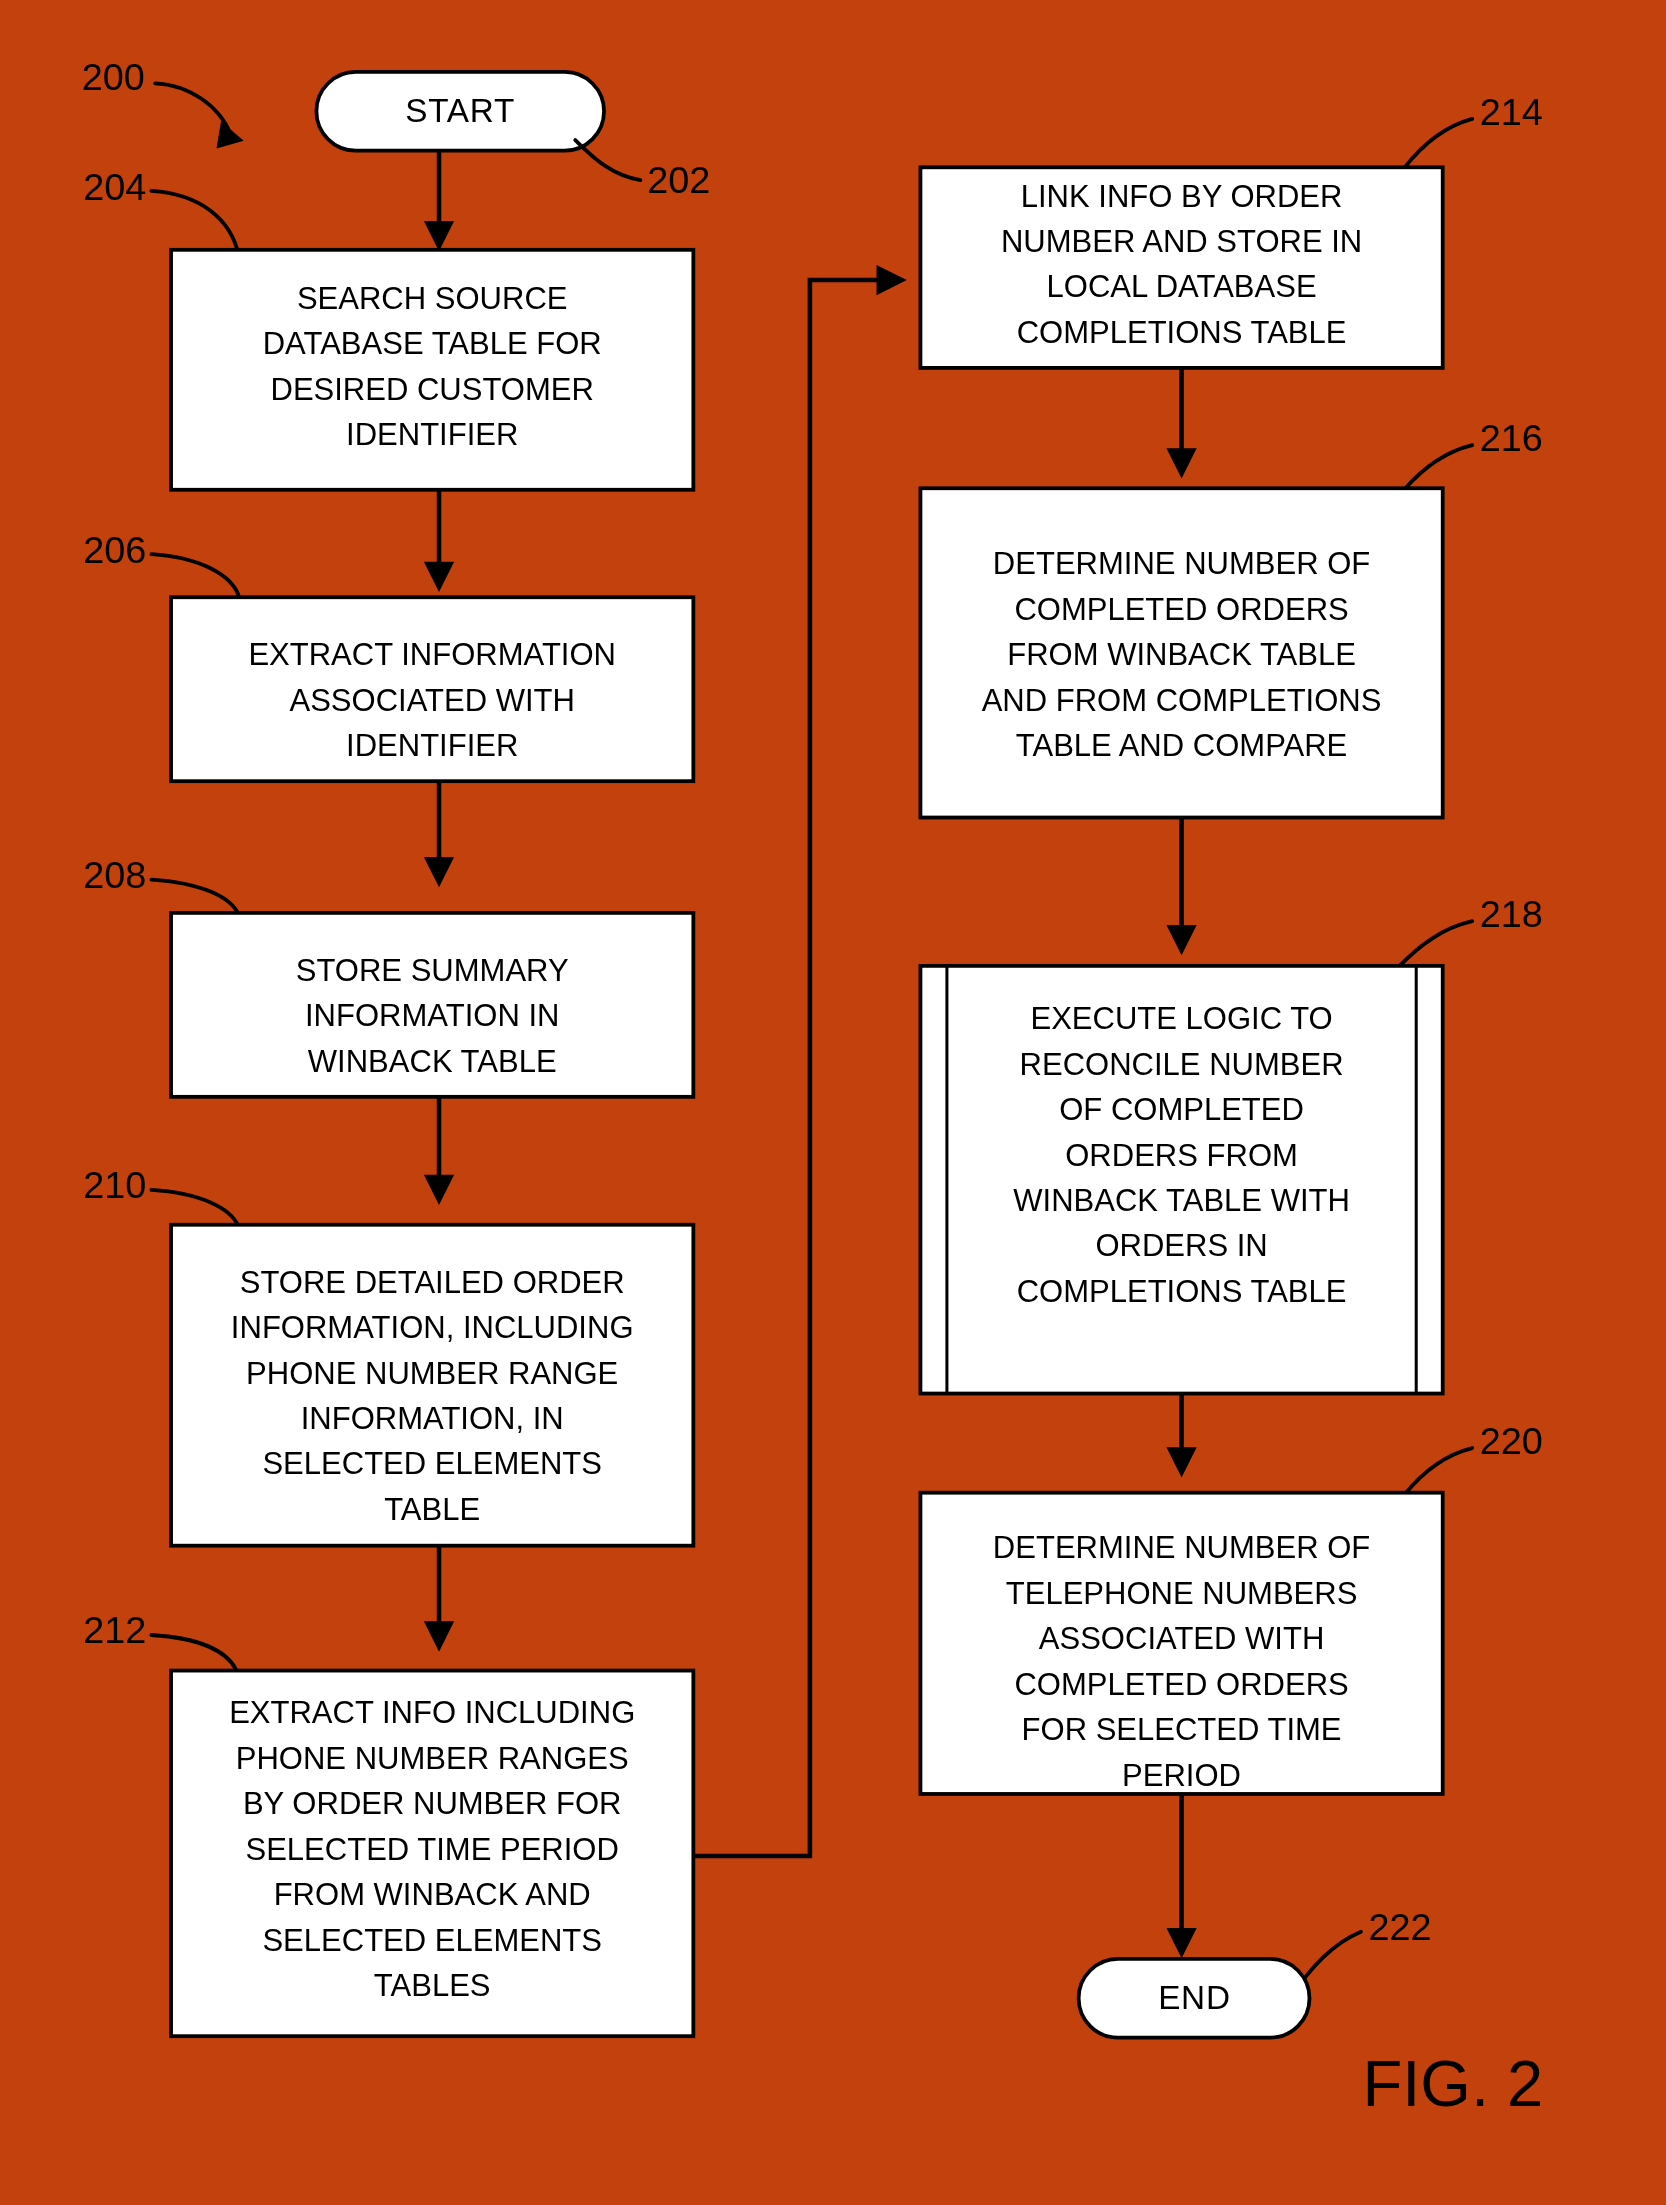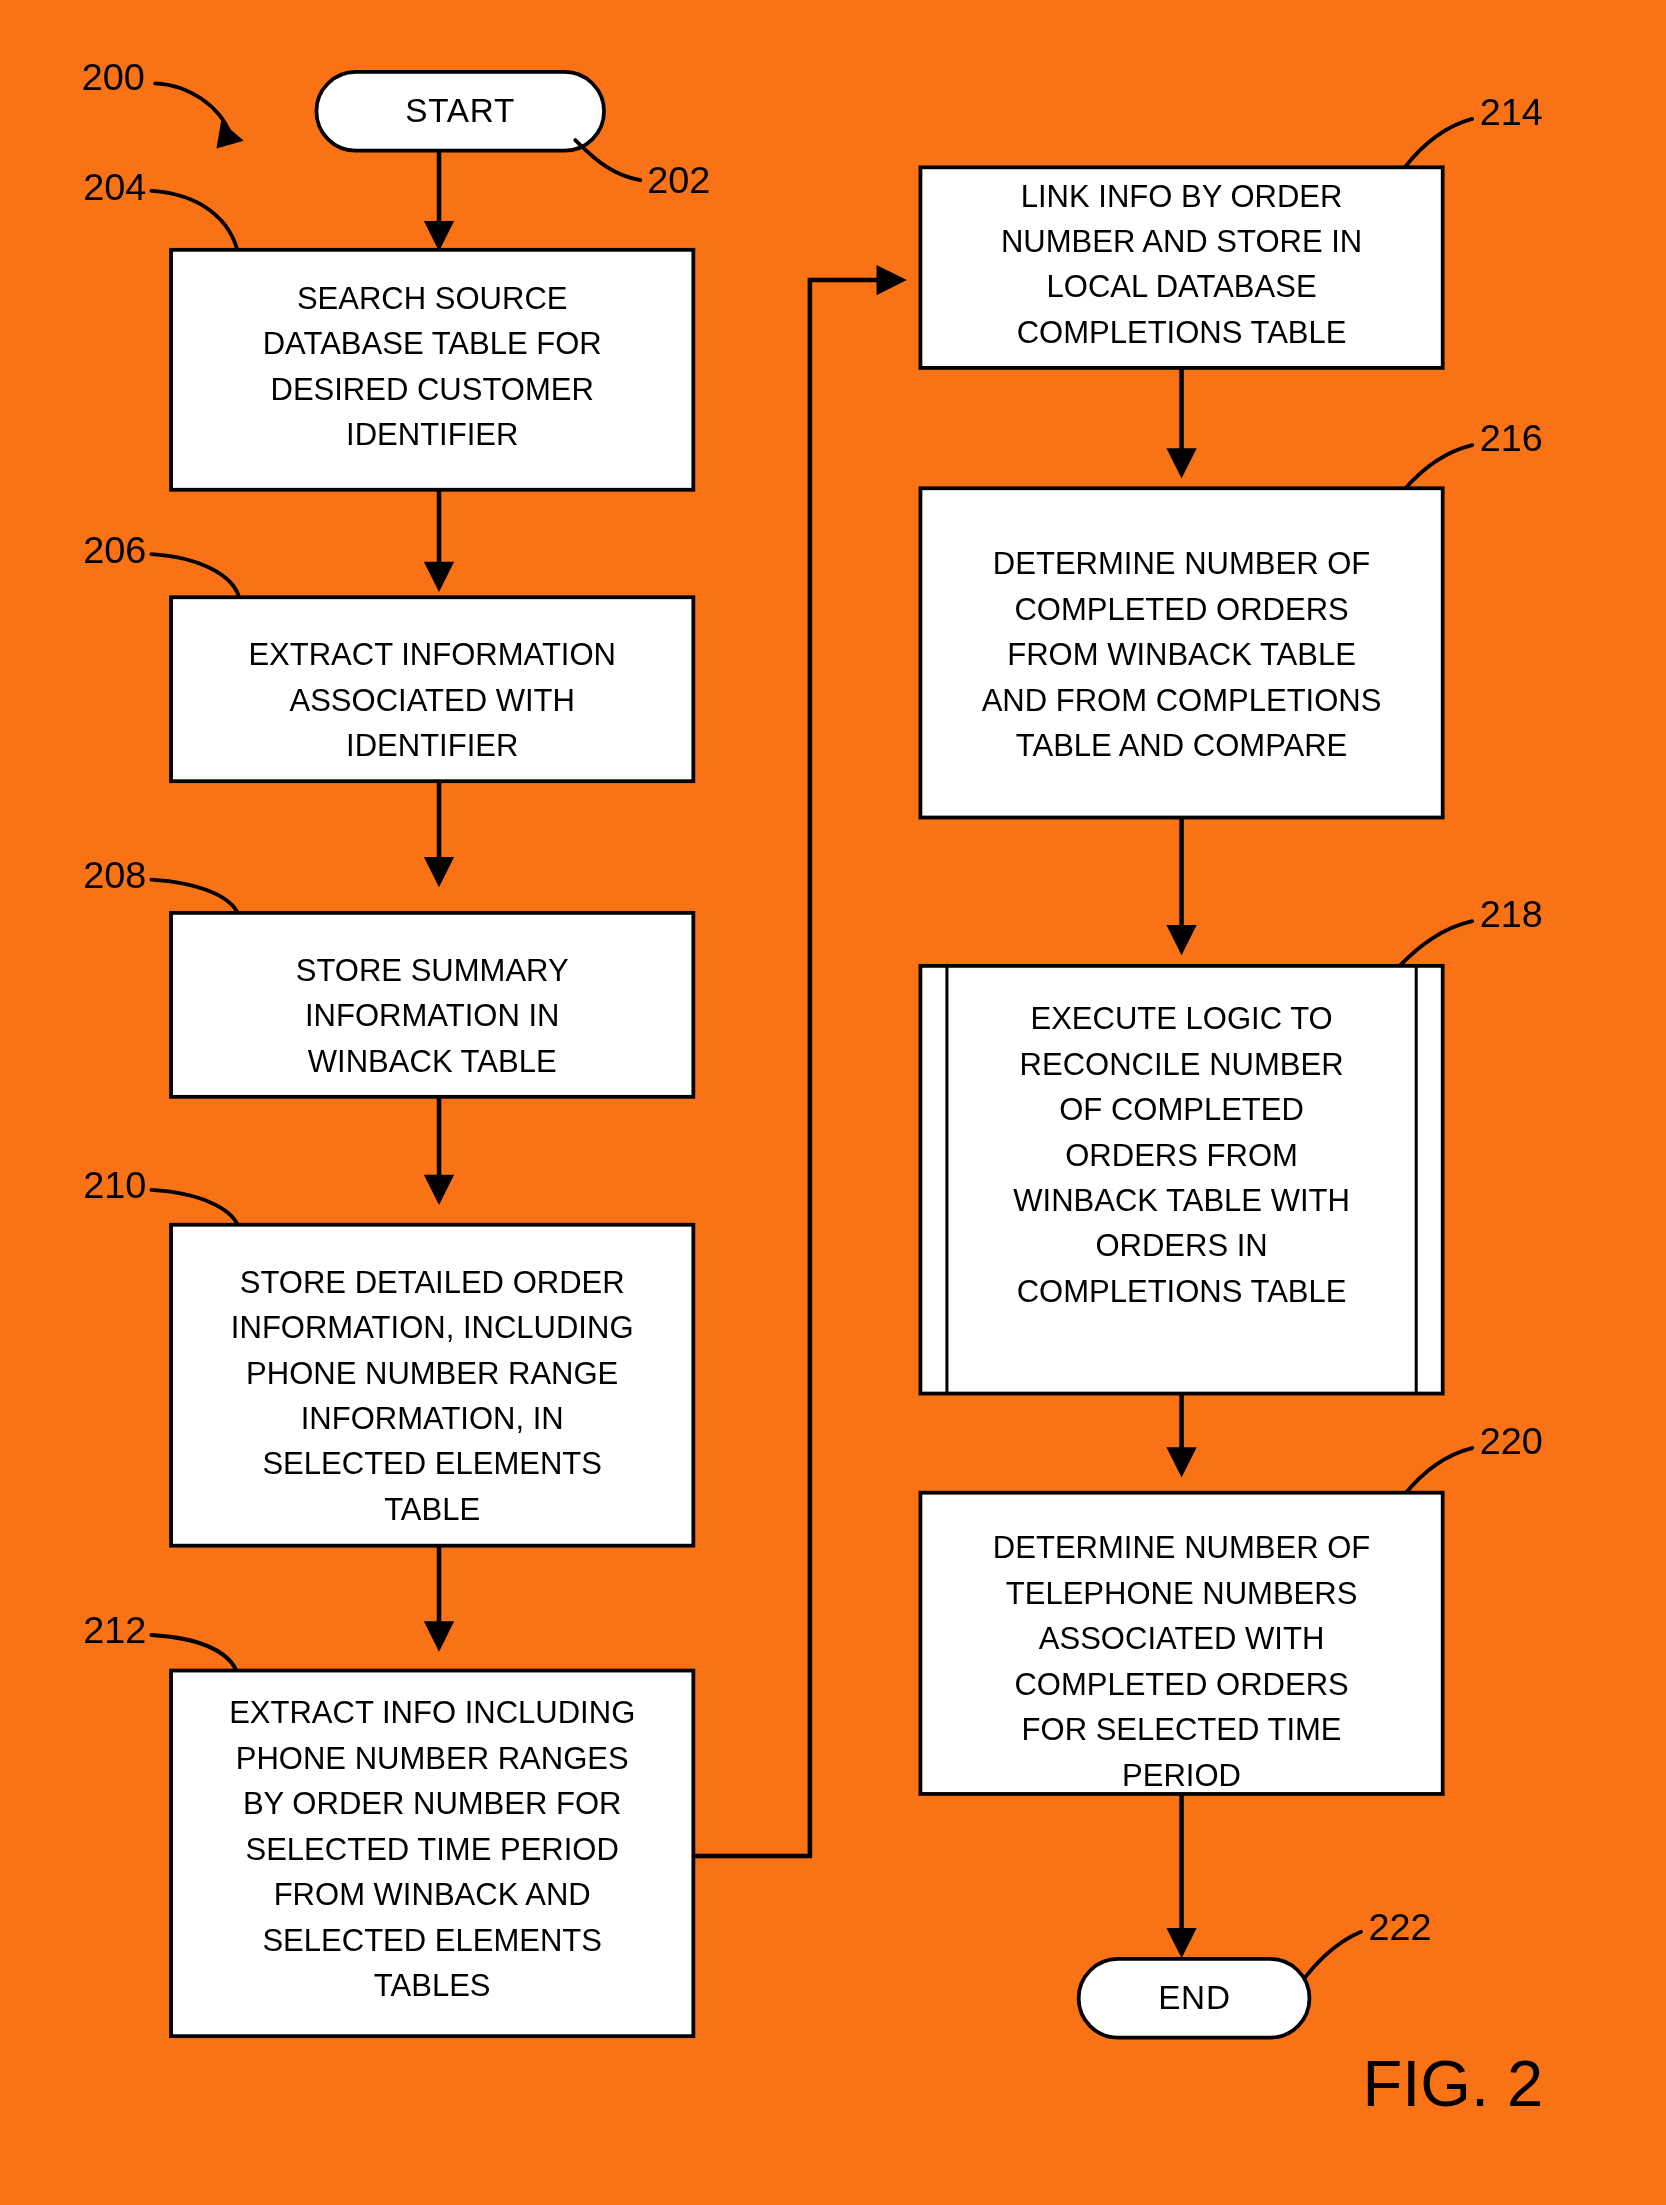--- a/index.html
+++ b/index.html
@@ -4,21 +4,21 @@
 <style>
   html, body {
     margin: 0;
     padding: 0;
     background: #ffffff;
   }
   #figure-root {
     position: relative;
     width: 1666px;
     height: 2205px;
-    background: #f97316;
+    background: #c2410c;
     font-family: "Liberation Sans", sans-serif;
     overflow: hidden;
   }
   svg.fig-canvas {
     position: absolute;
     top: 0;
     left: 0;
     width: 1666px;
     height: 2205px;
     display: block;

